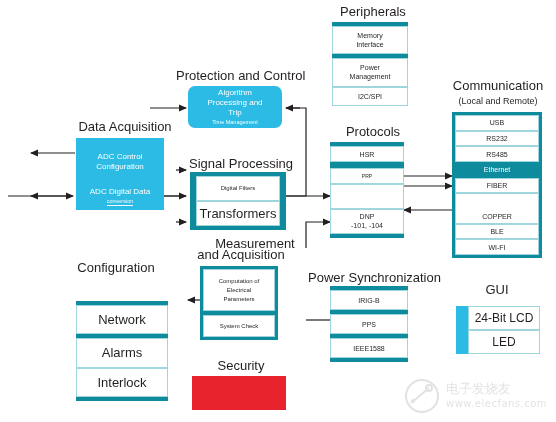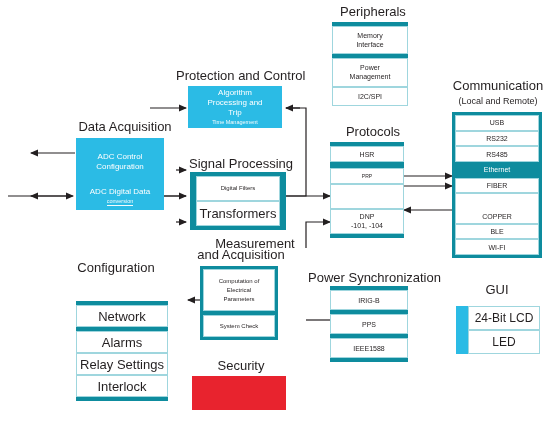--- a/index.html
+++ b/index.html
@@ -170,21 +170,21 @@
       <span>Configuration</span>
     </div>
     <div class="cyanbox" style="left:76px;top:182px;width:88px;height:28px;">
       <span>ADC Digital Data</span>
       <span class="sub ul">conversion</span>
     </div>
   </div>
 
   <div class="grp">
     <div class="grp-title" style="left:176px;top:70px;width:120px;">Protection and Control</div>
-    <div class="cyanbox" style="left:188px;top:86px;width:94px;height:42px;">
+    <div class="cyanbox" style="left:188px;top:86px;width:94px;height:42px;border-radius:7px;">
       <span>Algorithm</span>
       <span>Processing and</span>
       <span>Trip</span>
       <span class="sub">Time Management</span>
     </div>
   </div>
 
   <div class="grp">
     <div class="grp-title" style="left:186px;top:158px;width:110px;">Signal Processing</div>
     <div class="framebox" style="left:190px;top:172px;width:96px;height:58px;">
@@ -207,21 +207,20 @@
     </div>
   </div>
 
   <div class="grp">
     <div class="grp-title" style="left:62px;top:262px;width:108px;">Configuration</div>
     <div class="stack" style="left:76px;top:278px;width:92px;height:100px;margin-top:23px;">
       <div class="gap"></div>
       <div class="cell">Network</div>
       <div class="gap"></div>
       <div class="cell">Alarms</div>
-      <div class="cell">Relay Settings</div>
       <div class="cell">Interlock</div>
       <div class="gap"></div>
     </div>
   </div>
 
   <div class="grp">
     <div class="grp-title" style="left:186px;top:360px;width:110px;">Security</div>
     <div class="redbox" style="left:192px;top:376px;width:94px;height:34px;"></div>
   </div>
 
@@ -290,14 +289,28 @@
     <div class="grp-title" style="left:454px;top:284px;width:86px;">GUI</div>
     <div class="guiwrap" style="left:456px;top:306px;width:84px;height:48px;">
       <div class="guibar"></div>
       <div class="guicells">
         <div class="guicell">24-Bit LCD</div>
         <div class="guicell">LED</div>
       </div>
     </div>
   </div>
 
+  <div class="watermark">
+    <div class="wm-mark">
+      <svg width="40" height="40" viewBox="0 0 40 40" xmlns="http://www.w3.org/2000/svg">
+        <circle cx="20" cy="20" r="16" fill="none" stroke="#9aa0a6" stroke-width="2"></circle>
+        <path d="M9,27 L27,12" stroke="#9aa0a6" stroke-width="2" fill="none"></path>
+        <circle cx="27" cy="12" r="3" fill="none" stroke="#9aa0a6" stroke-width="2"></circle>
+        <circle cx="11" cy="25" r="2" fill="#9aa0a6"></circle>
+      </svg>
+    </div>
+    <div class="wm-text">
+      <span>电子发烧友</span>
+      <span class="wm-url">www.elecfans.com</span>
+    </div>
+  </div>
 
 </div>
 
 </body></html>

